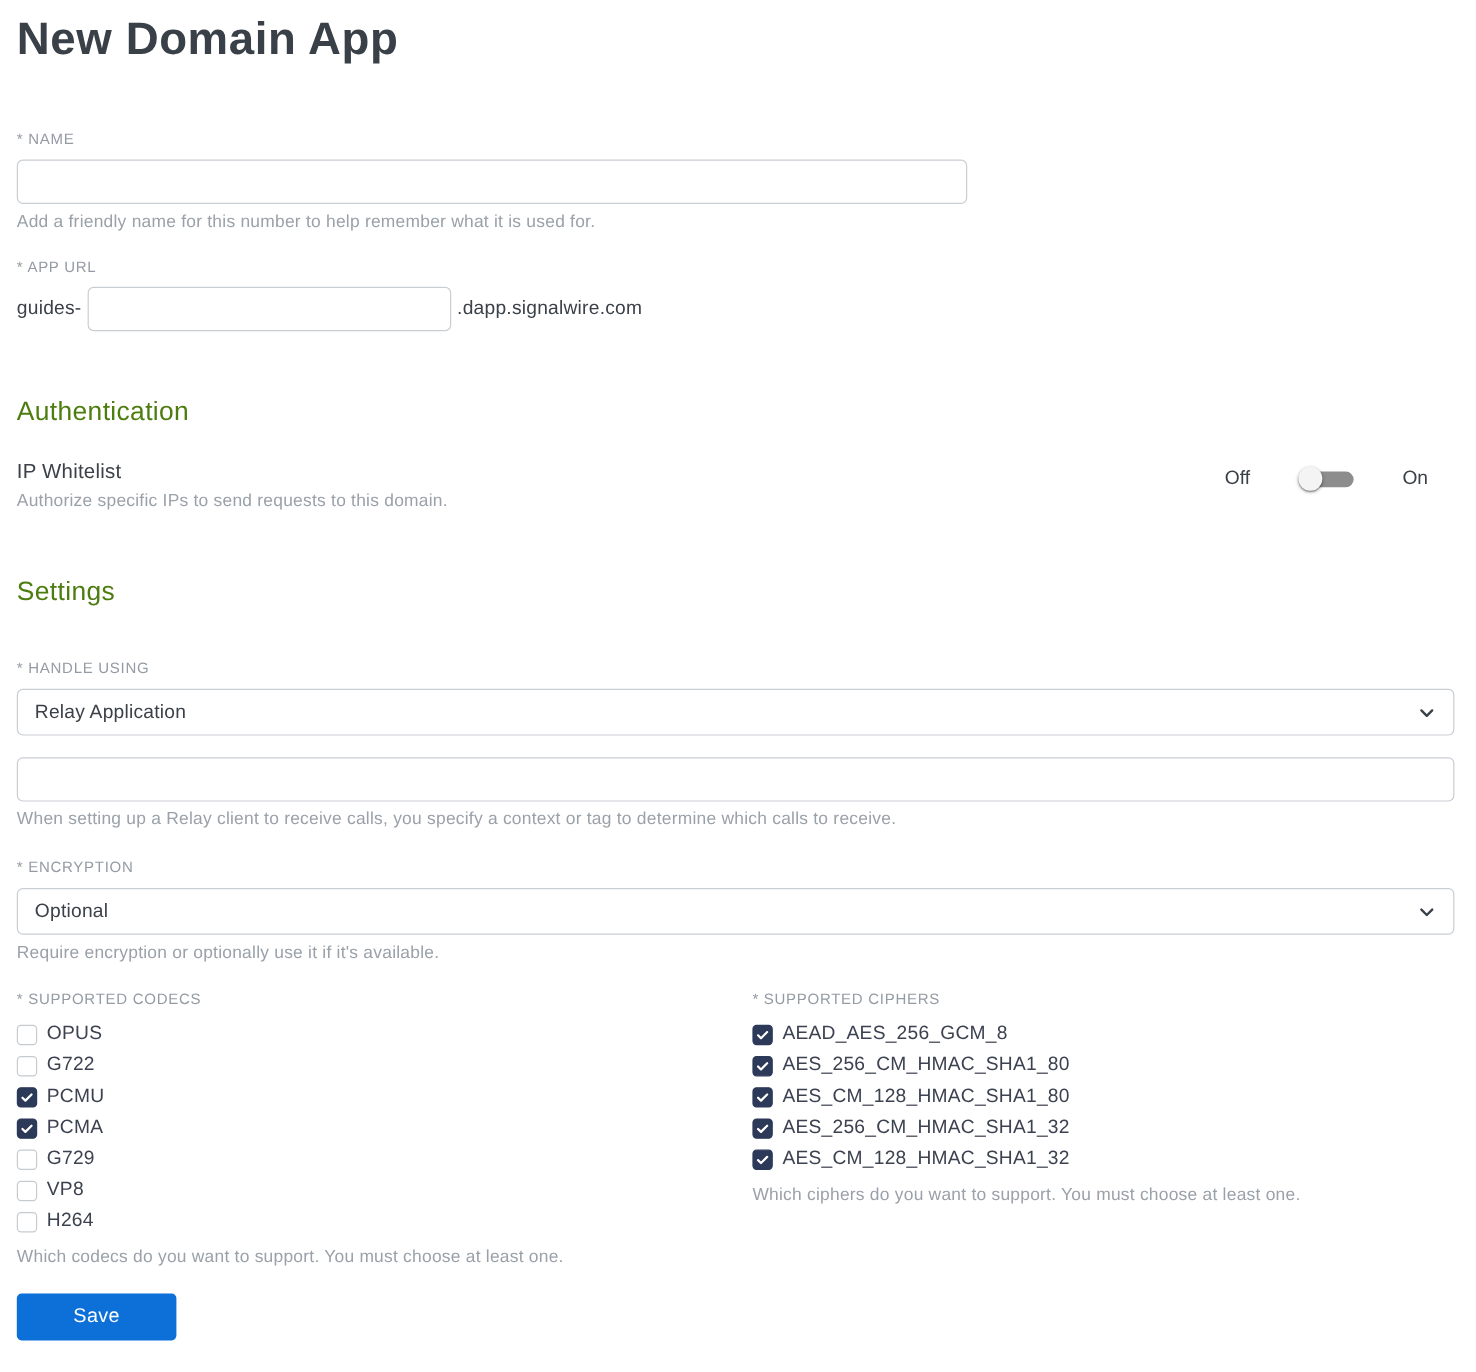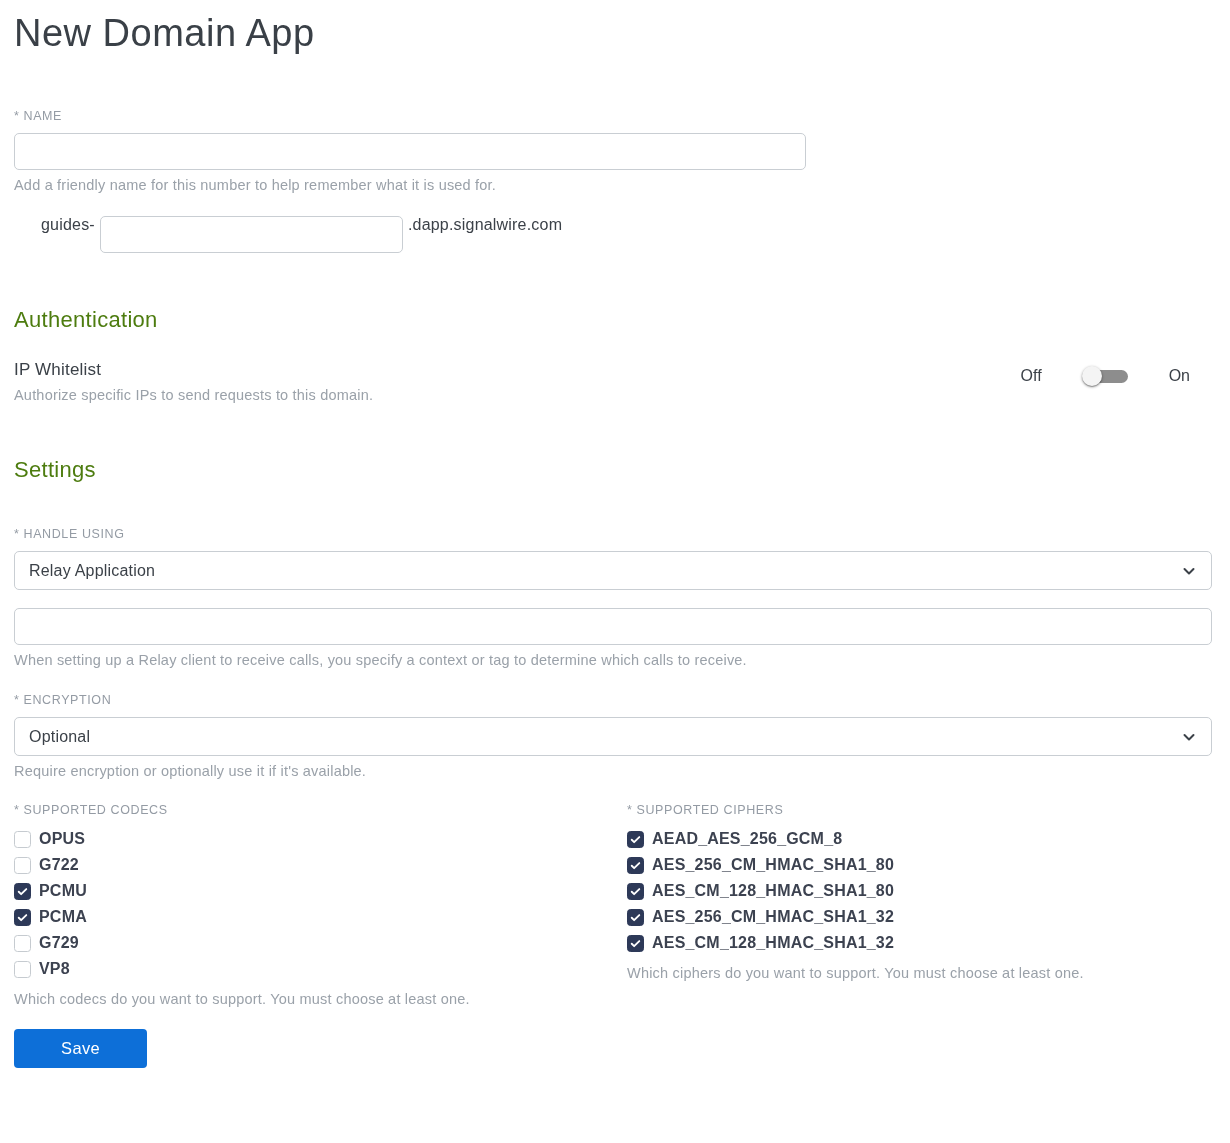--- a/index.html
+++ b/index.html
@@ -8,21 +8,21 @@
     width: 1230px;
     min-height: 1143px;
     font-family: "Liberation Sans", "DejaVu Sans", sans-serif;
     color: #3b4148;
     padding: 12px 18px 30px 14px;
   }
 
   
   .page-title {
     font-size: 38px;
-    font-weight: 400;
+    font-weight: 700;
     letter-spacing: 0.5px;
     color: #3a4047;
   }
 
   
   .section-heading {
     font-size: 22px;
     font-weight: 400;
     color: #4d7c0f;
     letter-spacing: 0.3px;
@@ -54,21 +54,21 @@
     padding: 0 13px;
     outline: none;
     display: block;
   }
 
   
   .group-name { margin-top: 54px; }
   .group-name .text-input { width: 792px; margin-top: 10px; }
 
   .group-appurl { margin-top: 23px; }
-  .url-row { display: flex; align-items: flex-start; margin-top: 9px; margin-left: 27px; }
+  .url-row { display: flex; align-items: center; margin-top: 9px; }
   .url-prefix, .url-suffix { font-size: 16px; color: #3b4148; letter-spacing: 0.2px; }
   .url-row .text-input { width: 303px; margin: 0 5px; }
 
   .heading-auth { margin-top: 54px; }
 
   .auth-row { margin-top: 27px; display: flex; justify-content: space-between; align-items: flex-start; }
   .subfield-label { font-size: 17px; color: #3b4148; letter-spacing: 0.2px; }
 
   .toggle-group {
     display: flex;
@@ -116,21 +116,21 @@
   .group-relay { margin-top: 18px; }
   .group-relay .text-input { width: 100%; margin-top: 10px; }
 
   .group-encryption { margin-top: 25px; }
 
   
   .check-columns { display: flex; margin-top: 24px; }
   .col-codecs { width: 613px; flex: 0 0 613px; }
   .col-ciphers { flex: 1; }
 
-  .checkbox-list { margin-top: 9px; font-weight: bold; }
+  .checkbox-list { margin-top: 9px; }
   .checkbox-row {
     display: flex;
     align-items: center;
     height: 26px;
     cursor: pointer;
   }
   .checkbox {
     width: 17px; height: 17px;
     border-radius: 3.5px;
     border: 1px solid #c6cbd0;
@@ -176,20 +176,21 @@
 
 
 <div class="group-name">
   <label class="field-label">* NAME</label>
   <input class="text-input" type="text" value="" style="">
   <div class="helper-text">Add a friendly name for this number to help remember what it is used for.</div>
 </div>
 
 
 <div class="group-appurl">
+  <label class="field-label">* APP URL</label>
   <div class="url-row">
     <span class="url-prefix">guides-</span>
     <input class="text-input" type="text" value="" style="">
     <span class="url-suffix">.dapp.signalwire.com</span>
   </div>
 </div>
 
 
 <h2 class="section-heading heading-auth">Authentication</h2>
 
@@ -271,20 +272,24 @@
           <span class="checkbox-label">PCMA</span>
         </div>
         <div class="checkbox-row">
           <span class="checkbox"></span>
           <span class="checkbox-label">G729</span>
         </div>
         <div class="checkbox-row">
           <span class="checkbox"></span>
           <span class="checkbox-label">VP8</span>
         </div>
+        <div class="checkbox-row">
+          <span class="checkbox"></span>
+          <span class="checkbox-label">H264</span>
+        </div>
       </div>
     <div class="helper-text col-helper">Which codecs do you want to support. You must choose at least one.</div>
   </div>
   <div class="col-ciphers">
     <label class="field-label">* SUPPORTED CIPHERS</label>
     <div class="checkbox-list">
         <div class="checkbox-row">
           <span class="checkbox checked">
             <svg width="13" height="13" viewBox="0 0 24 24">
               <path d="M5 12.5l4.5 4.5L19 7.5" fill="none" stroke="#ffffff" stroke-width="3.4" stroke-linecap="round" stroke-linejoin="round"></path>

